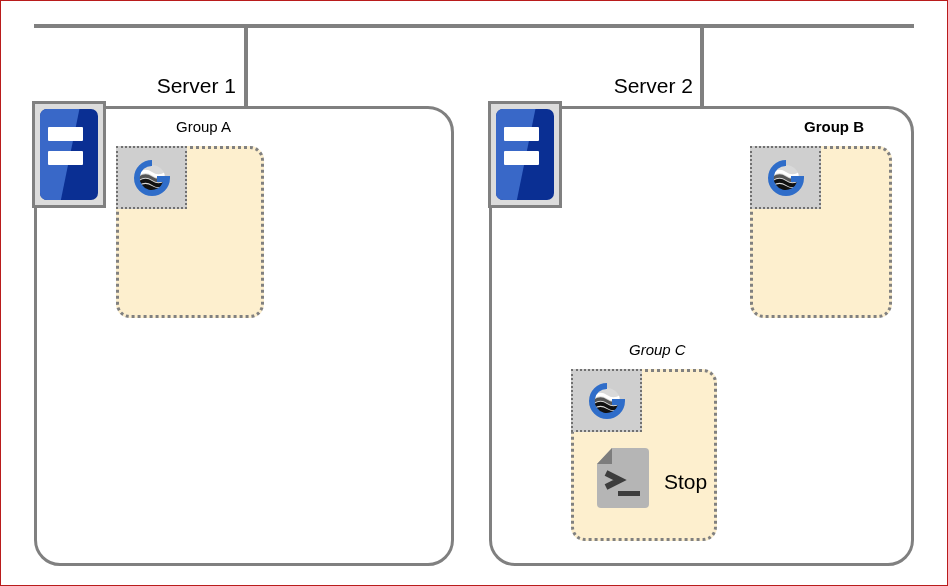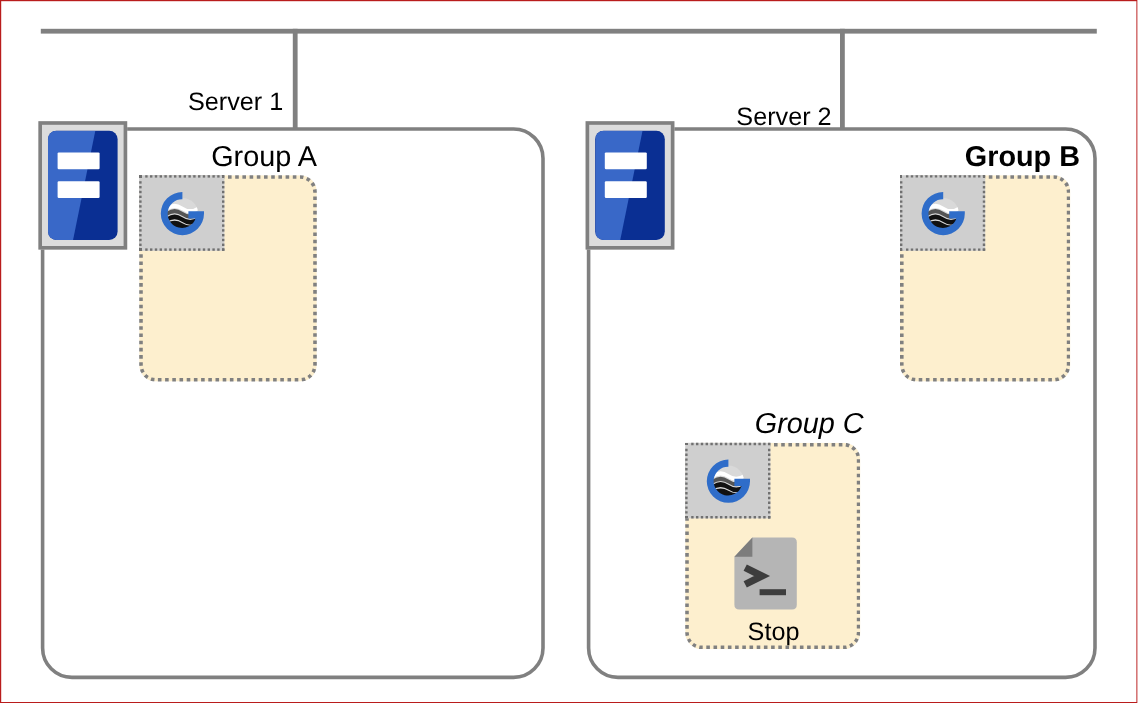--- a/index.html
+++ b/index.html
@@ -91,21 +91,21 @@
   
   .group-box {
     position: absolute;
     background: #fdefce;
     border: 3px dotted #808080;
     border-radius: 14px;
     box-sizing: border-box;
   }
   .group-label {
     position: absolute;
-    font-size: 24px;
+    font-size: 15px;
     color: #000000;
     white-space: nowrap;
     line-height: 1;
   }
 
   
   .gf-tile {
     position: absolute;
     width: 71px;
     height: 63px;
@@ -170,21 +170,21 @@
           <path d="M24 38 q13 -9 26 0 t26 0 v7 q-13 9 -26 0 t-26 0 z" fill="#ffffff"></path>
           <path d="M24 47 q13 -9 26 0 t26 0 v7 q-13 9 -26 0 t-26 0 z" fill="#555555"></path>
           <path d="M24 56 q13 -9 26 0 t26 0 v8 q-13 9 -26 0 t-26 0 z" fill="#111111"></path>
           <path d="M24 66 q13 -8 26 0 t26 0 v14 h-52 z" fill="#111111"></path>
         </g>
         <path d="M50 14 A36 36 0 1 0 86 50 L86 46 L60 46 L60 58 L72 58 A24 24 0 1 1 50 26 Z" fill="#2f6dc9"></path>
       </svg>
     </span>
   </div>
 
-  <div class="server-label" style="left:560px; top:74px; width:132px;margin-top:12px;">Server 2</div>
+  <div class="server-label" style="left:560px; top:74px; width:132px;">Server 2</div>
 
   <div class="server-box" style="left:488px; top:105px; width:425px; height:460px;"></div>
 
   <div class="server-icon" style="left:487px; top:100px;">
     <div class="server-icon-inner">
       <div class="srv-bar b1"></div>
       <div class="srv-bar b2"></div>
     </div>
   </div>
 
@@ -229,21 +229,21 @@
           <path d="M24 38 q13 -9 26 0 t26 0 v7 q-13 9 -26 0 t-26 0 z" fill="#ffffff"></path>
           <path d="M24 47 q13 -9 26 0 t26 0 v7 q-13 9 -26 0 t-26 0 z" fill="#555555"></path>
           <path d="M24 56 q13 -9 26 0 t26 0 v8 q-13 9 -26 0 t-26 0 z" fill="#111111"></path>
           <path d="M24 66 q13 -8 26 0 t26 0 v14 h-52 z" fill="#111111"></path>
         </g>
         <path d="M50 14 A36 36 0 1 0 86 50 L86 46 L60 46 L60 58 L72 58 A24 24 0 1 1 50 26 Z" fill="#2f6dc9"></path>
       </svg>
     </span>
   </div>
 
-  <div class="stop-item" style="left:608px; top:446px;flex-direction:column;">
+  <div class="stop-item" style="left:595px; top:446px;">
     <span class="script-icon">
       <svg width="54" height="64" viewBox="0 0 54 64" aria-hidden="true">
         <path d="M16 1 L49 1 Q53 1 53 5 L53 57 Q53 61 49 61 L5 61 Q1 61 1 57 L1 17 Z" fill="#b5b5b5"></path>
         <path d="M16 1 L16 17 L1 17 Z" fill="#7d7d7d"></path>
         <path d="M10 26 L24 33 L10 40" fill="none" stroke="#3d3d3d" stroke-width="6" stroke-linejoin="miter" stroke-linecap="butt"></path>
         <rect x="22" y="44" width="22" height="5" fill="#3d3d3d"></rect>
       </svg>
     </span>
     <span class="stop-label">Stop</span>
   </div>

